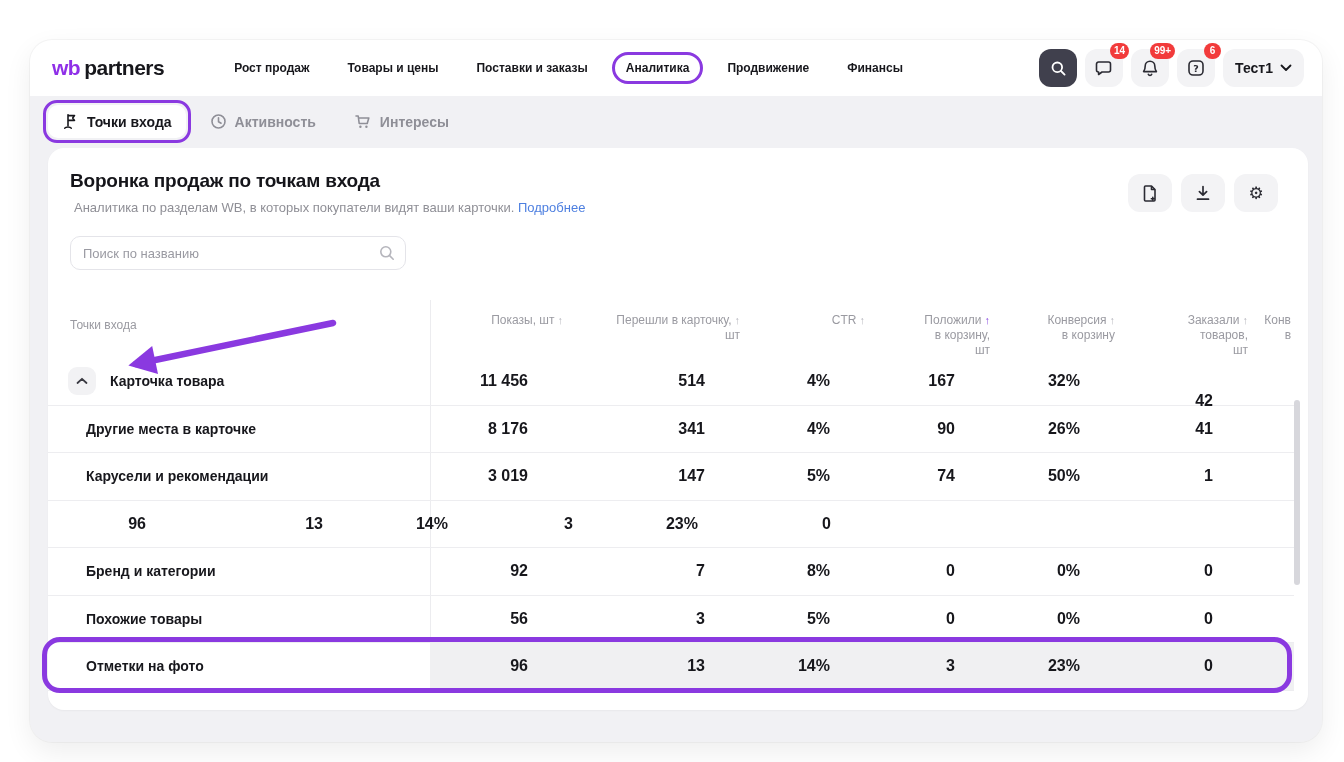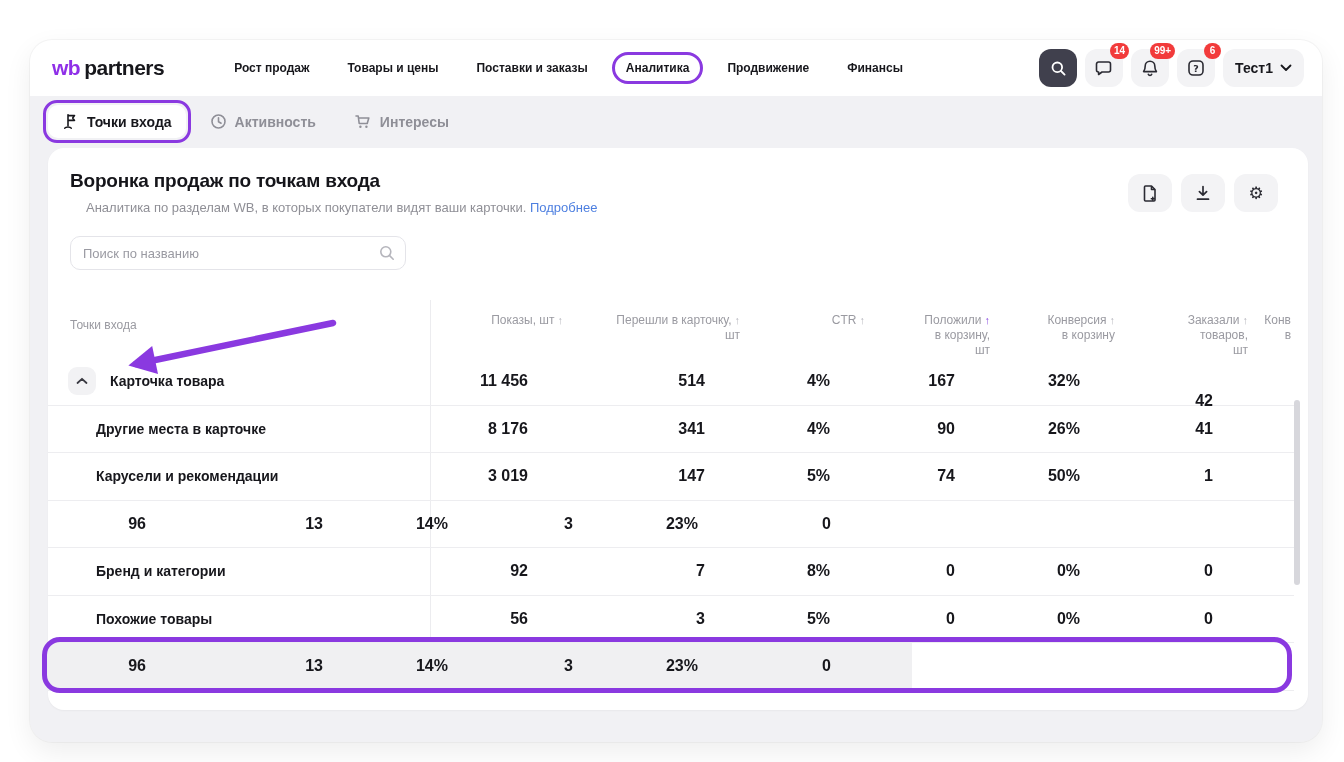--- a/index.html
+++ b/index.html
@@ -23,21 +23,21 @@
 
   
   .content { position:absolute; left:0; top:56px; right:0; bottom:0; background:#f1f1f4; }
   .tabs { position:absolute; left:18px; top:9px; display:flex; align-items:center; gap:10px; }
   .tab { position:relative; display:flex; align-items:center; gap:8px; font-size:14px; font-weight:700; color:#8f8f97; padding:8px 14px; border-radius:10px; cursor:pointer; }
   .tab.active { background:#fff; color:#17171c; }
   .tab-ring { position:absolute; left:-5px; right:-5px; top:-5px; bottom:-5px; border:3.5px solid #8a39e0; border-radius:14px; pointer-events:none; }
 
   .card { position:absolute; left:18px; top:52px; width:1260px; height:562px; background:#fff; border-radius:16px; box-shadow:0 1px 2px rgba(0,0,0,.04); overflow:hidden; }
   .card-title { position:absolute; left:22px; top:22px; font-size:19px; font-weight:700; color:#15151a; letter-spacing:-0.2px; }
-  .card-sub { position:absolute; left:38px; top:52px; font-size:13px; color:#8f8f96; }
+  .card-sub { position:absolute; left:26px; top:52px; font-size:13px; color:#8f8f96; }
   .card-sub a { color:#4d7fe0; text-decoration:none; cursor:pointer; }
   .card-actions { position:absolute; right:30px; top:26px; display:flex; gap:9px; }
   .act-btn { width:44px; height:38px; border-radius:12px; background:#f3f3f5; display:flex; align-items:center; justify-content:center; cursor:pointer; color:#2b2b33; }
   .gear-glyph { font-family:"DejaVu Sans",sans-serif; font-size:17px; line-height:1; color:#2b2b33; }
 
   .searchbox { position:absolute; left:22px; top:88px; width:336px; height:34px; }
   .searchbox input { width:100%; height:100%; border:1px solid #e4e4e9; border-radius:10px; padding:0 34px 0 12px; font-size:13px; color:#33333a; font-family:inherit; outline:none; background:#fff; }
   .searchbox input::placeholder { color:#9a9aa2; }
   .searchbox .mag { position:absolute; right:10px; top:8px; }
 
@@ -47,21 +47,21 @@
   .hrow { display:flex; height:58px; }
   .hname { width:382px; flex:0 0 382px; padding:18px 0 0 22px; font-size:12px; color:#9a9aa1; }
   .hcols { display:flex; padding-top:13px; }
   .hcol { font-size:12px; color:#9a9aa1; text-align:right; line-height:15px; cursor:pointer; }
   .hcol .arr { font-size:11px; margin-left:3px; color:#b9b9c0; }
   .hcol .arr.purple { color:#8a4be0; font-weight:700; }
   .hcol.clipped { text-align:right; }
   .trow { display:flex; height:47.5px; align-items:center; border-bottom:1px solid #ededf0; position:relative; cursor:pointer; }
   .tname { width:382px; flex:0 0 382px; display:flex; align-items:center; font-size:14px; font-weight:700; color:#17171c; }
   .tname.parent { padding-left:20px; gap:14px; }
-  .tname.child { padding-left:48px; }
+  .tname.child { padding-left:38px; }
   .collapse-btn { width:28px; height:28px; border-radius:9px; background:#f2f2f4; display:flex; align-items:center; justify-content:center; cursor:pointer; flex:0 0 28px; }
   .tvals { display:flex; height:100%; align-items:center; }
   .tcell { font-size:16px; font-weight:700; color:#17171c; text-align:right; }
   .trow.hl .tvals { background:#f0f0f2; }
 
   .scroll-thumb { position:absolute; left:1246px; top:252px; width:6px; height:185px; border-radius:3px; background:#d7d7dc; cursor:pointer; }
 
   
   .row-ring { position:absolute; left:42px; top:637px; width:1250px; height:56px; border:5px solid #8a39e0; border-radius:18px; pointer-events:none; z-index:30; }
   .arrow-svg { position:absolute; left:0; top:0; width:1344px; height:762px; pointer-events:none; z-index:31; }
@@ -321,20 +321,23 @@
                   <div class="tcell" style="width: 98px;">56</div>
                   <div class="tcell" style="width: 177px;">3</div>
                   <div class="tcell" style="width: 125px;">5%</div>
                   <div class="tcell" style="width: 125px;">0</div>
                   <div class="tcell" style="width: 125px;">0%</div>
                   <div class="tcell" style="width: 133px;">0</div>
                   <div style="width: 81px;"></div>
                 </div>
               </div>
               <div class="trow hl">
+                <div class="tname child">
+                  <span>Отметки на фото</span>
+                </div>
                 <div class="tvals">
                   <div class="tcell" style="width: 98px;">96</div>
                   <div class="tcell" style="width: 177px;">13</div>
                   <div class="tcell" style="width: 125px;">14%</div>
                   <div class="tcell" style="width: 125px;">3</div>
                   <div class="tcell" style="width: 125px;">23%</div>
                   <div class="tcell" style="width: 133px;">0</div>
                   <div style="width: 81px;"></div>
                 </div>
               </div>

